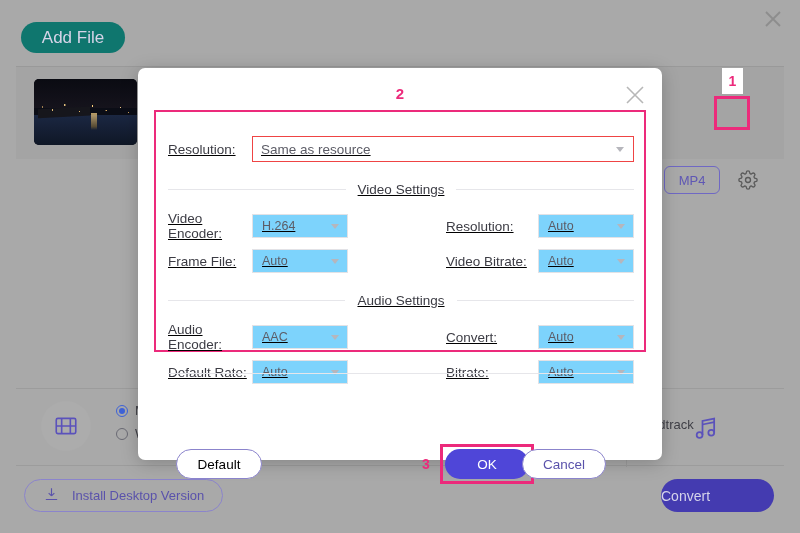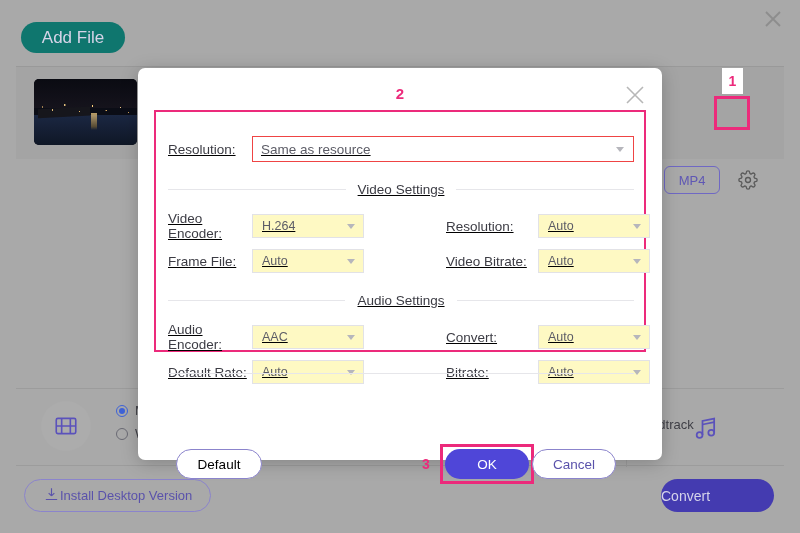--- a/index.html
+++ b/index.html
@@ -146,21 +146,21 @@
     left: 612px; top: 28px;
     font-size: 13px; color:#3f3f46;
   }
 
   .install-btn {
     position: absolute;
     left: 24px; top: 479px;
     height: 33px; padding: 0 18px;
     border: 1px solid #8b84cc;
     border-radius: 17px;
-    display: flex; align-items: center; 
+    display: flex; align-items: center; gap: 12px;
     color: #5a52ab;
     font-size: 13px;
     background: transparent;
   }
   .convert-btn {
     position: absolute;
     left: 661px; top: 479px;
     width: 113px; height: 33px;
     border-radius: 17px;
     background: #443bb0;
@@ -246,23 +246,23 @@
   }
   .section-div span { padding: 0 12px; }
 
   .grid {
     display: grid;
     grid-template-columns: 84px 96px 1fr 92px 96px;
     row-gap: 8px;
     align-items: center;
   }
   .mini-select {
-    width: 112px; height: 24px;
+    width: 96px; height: 24px;
     border: 1px solid #e2e2e6;
-    background: #fef9c3;
+    background: #7dd3fc;
     position: relative;
     display: flex; align-items: center;
     padding-left: 9px;
   }
   .mini-select .val { font-size: 12.5px; color: #5c5c66; }
   .mini-select .caret { right: 8px; }
 
   .footer-div {
     position: absolute;
     left: 30px; right: 28px; top: 305px;
@@ -285,21 +285,21 @@
     background: #fff;
   }
   .btn-ok {
     left: 307px; top: 381px;
     width: 84px;
     border: none;
     background: #4f46d8;
     color: #fff;
   }
   .btn-cancel {
-    left: 394px; top: 381px;
+    left: 384px; top: 381px;
     width: 84px;
     border: 1px solid #8b84cc;
     color: #5a52ab;
     background: #fff;
   }
   .hl-ok {
     position: absolute;
     left: 302px; top: 376px;
     width: 94px; height: 40px;
     border: 3px solid #ec2a7b;

